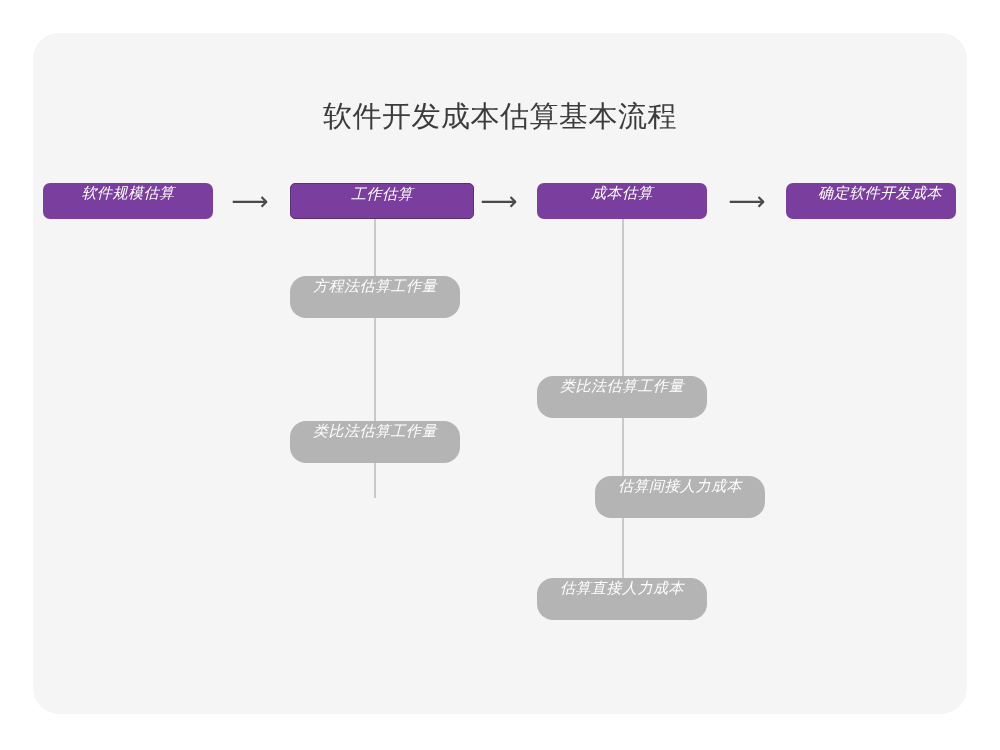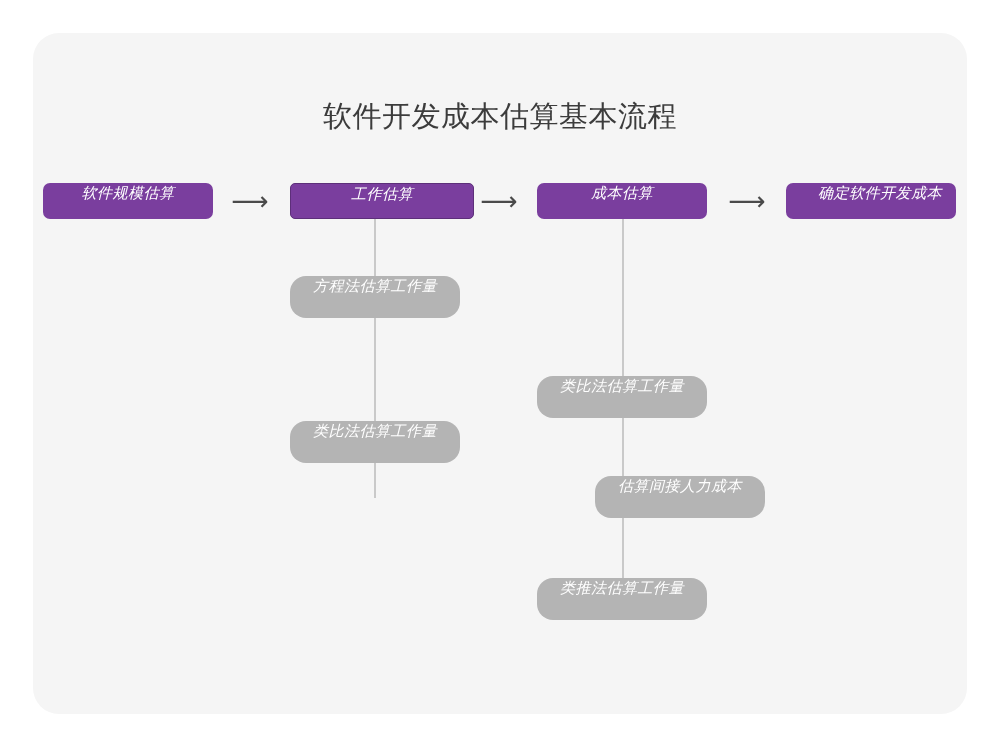--- a/index.html
+++ b/index.html
@@ -148,16 +148,16 @@
 
   <div class="node sub" style="left:537px; top:376px;">
     <span>类比法估算工作量</span>
   </div>
 
   <div class="node sub" style="left:555px; top:476px;margin-left:40px;">
     <span>估算间接人力成本</span>
   </div>
 
   <div class="node sub" style="left:537px; top:578px;">
-    <span>类推法估算工作量</span>
+    <span>估算直接人力成本</span>
   </div>
 
 </div>
 
 </body></html>

